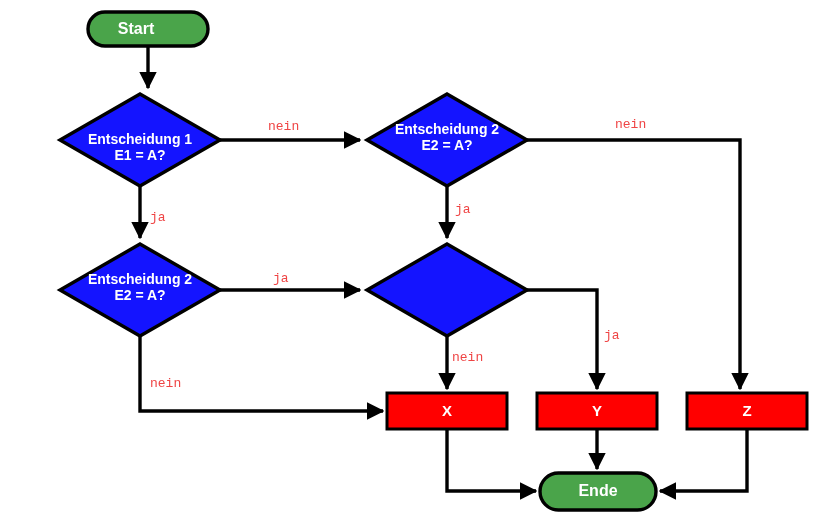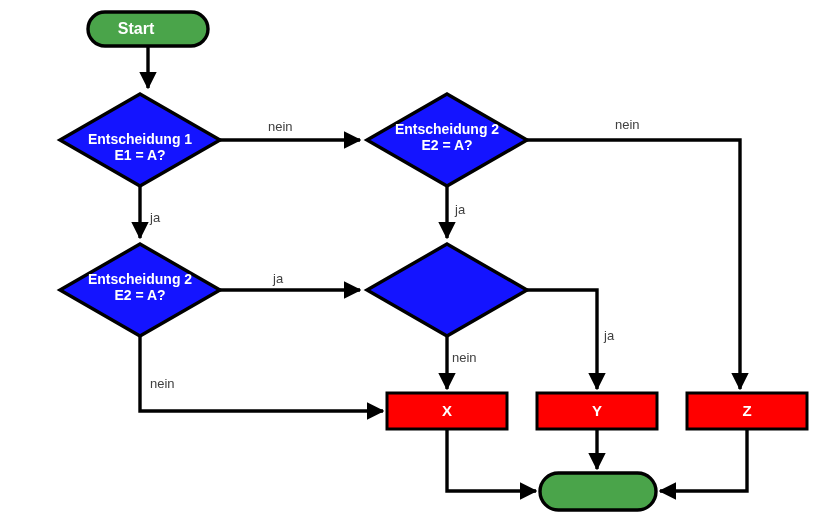--- a/index.html
+++ b/index.html
@@ -8,23 +8,23 @@
     width:823px;height:519px;
     background:#ffffff;
     font-family:"Liberation Sans", sans-serif;
     overflow:hidden;
   }
   #canvas{position:relative;width:823px;height:519px;}
   svg.layer{position:absolute;left:0;top:0;width:823px;height:519px;}
 
   .edge-label{
     position:absolute;
-    font-family:Liberation Sans, sans-serif;
+    font-family:Liberation Mono, monospace;
     font-size:13px;
-    color:#404040;
+    color:#ef4444;
     white-space:nowrap;
     line-height:1;
   }
   .node-text{
     position:absolute;
     font-family:"Liberation Sans", sans-serif;
     color:#ffffff;
     font-weight:bold;
     text-align:center;
     white-space:nowrap;
@@ -120,20 +120,21 @@
   <div class="node-text diamond-text" style="left:60px;top:272px;width:160px;">
     <span>Entscheidung 2</span><br>
     <span>E2 = A?</span>
   </div>
 
 
   <div class="node-text box-text" style="left:387px;top:403px;width:120px;">X</div>
   <div class="node-text box-text" style="left:537px;top:403px;width:120px;">Y</div>
   <div class="node-text box-text" style="left:687px;top:403px;width:120px;">Z</div>
 
+  <div class="node-text terminal-text" style="left:540px;top:482px;width:116px;">Ende</div>
 
   <div class="edge-label" style="left:268px;top:120px;">nein</div>
 
   <div class="edge-label" style="left:150px;top:211px;">ja</div>
 
   <div class="edge-label" style="left:615px;top:118px;">nein</div>
 
   <div class="edge-label" style="left:455px;top:203px;">ja</div>
 
   <div class="edge-label" style="left:273px;top:272px;">ja</div>

